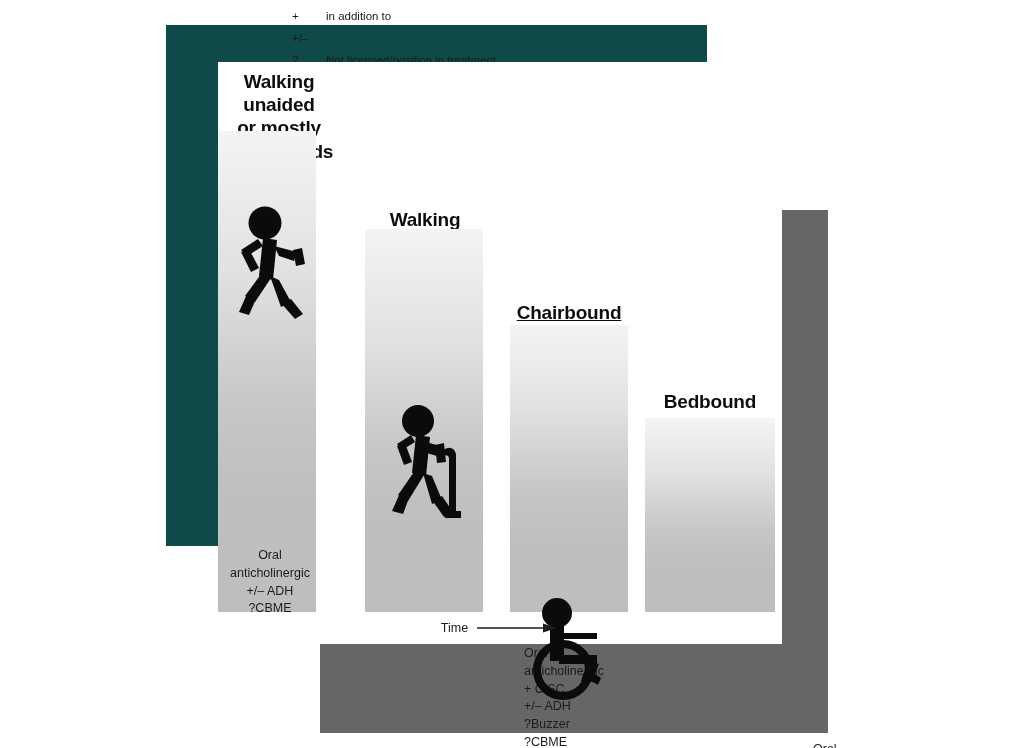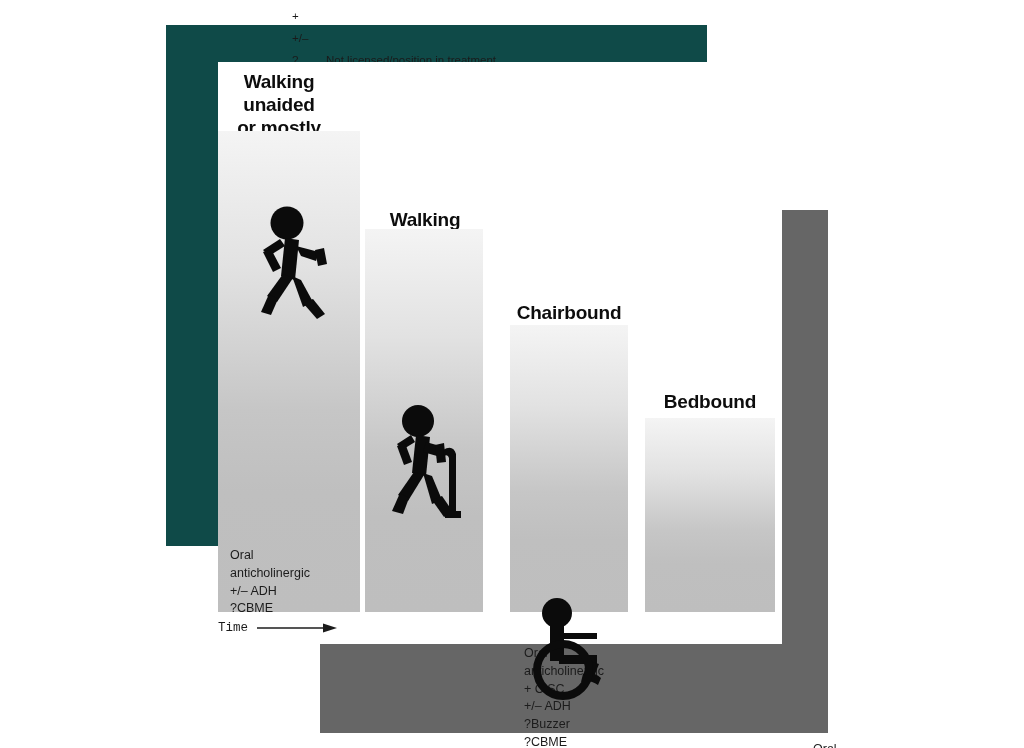--- a/index.html
+++ b/index.html
@@ -90,70 +90,70 @@
   }
   .stage-text {
     position: absolute;
     font-size: 12.5px;
     color: #1c1c1c;
     line-height: 1.42;
     white-space: pre-line;
   }
 
   
-  #col-walking-unaided { left: 0px;   top: 69px;  width: 142px; height: 481px; }
+  #col-walking-unaided { left: 0px;   top: 69px;  width: 98px; height: 481px; text-align: center; }
   #title-walking-unaided { left: -6px; top: 8px;  width: 134px; }
   #icon-walking-unaided { top: 75px; }
   #text-walking-unaided { left: 12px; top: 416px; }
 
   
   #col-walking-aids { left: 147px; top: 167px; width: 118px; height: 383px; }
   #title-walking-aids { left: 140px; top: 108px; width: 134px; margin-top: 38px; }
   #icon-walking-aids { top: 175px; }
   #text-walking-aids { left: 159px; top: 416px; }
 
   
   #col-chairbound { left: 292px; top: 263px; width: 118px; height: 287px; }
-  #title-chairbound { left: 286px; top: 239px; width: 130px; }
+  #title-chairbound { left: 286px; top: 239px; width: 130px; text-decoration: underline; }
   #icon-chairbound { top: 272px; }
   #text-chairbound { left: 303px; top: 416px; }
 
   
   #col-bedbound { left: 427px; top: 356px; width: 130px; height: 194px; }
   #title-bedbound { left: 425px; top: 328px; width: 134px; }
 
   
   #time-axis {
     position: absolute;
     left: 0;
     top: 559px;
     width: 564px;
     display: flex;
-    justify-content: flex-start;
+    justify-content: center;
     align-items: center;
     gap: 9px;
     font-size: 12.5px;
     color: #1c1c1c;
-    font-family: Liberation Mono, monospace;
   }
   #time-arrow {
     display: block;
   }
 
   svg { display: block; }
 </style>
 </head>
 <body>
 
 <div id="teal-panel"></div>
 <div id="gray-panel"></div>
 
 <div id="legend">
   <div class="legend-row">
     <span class="legend-sym">+</span>
+    <span class="legend-def">in addition to</span>
   </div>
   <div class="legend-row">
     <span class="legend-sym">+/–</span>
   </div>
   <div class="legend-row">
     <span class="legend-sym">?</span>
     <span class="legend-def" style="white-space:pre-line">Not licensed/position in treatment
 algorithm not formally established</span>
   </div>
 </div>

